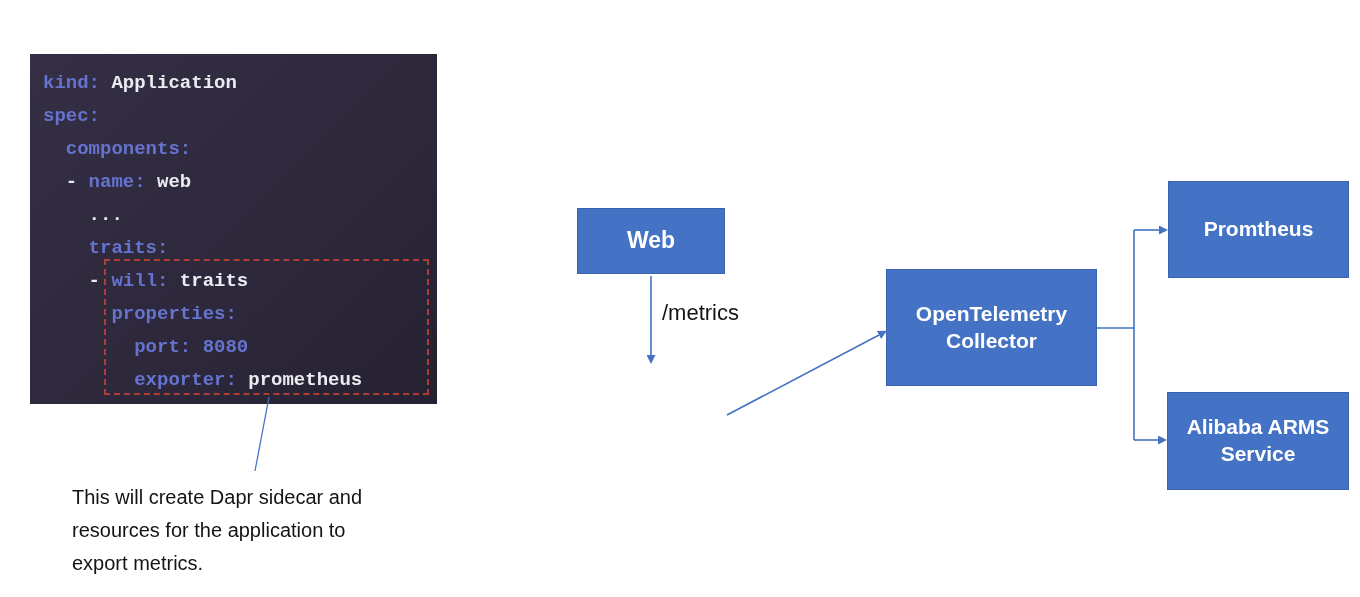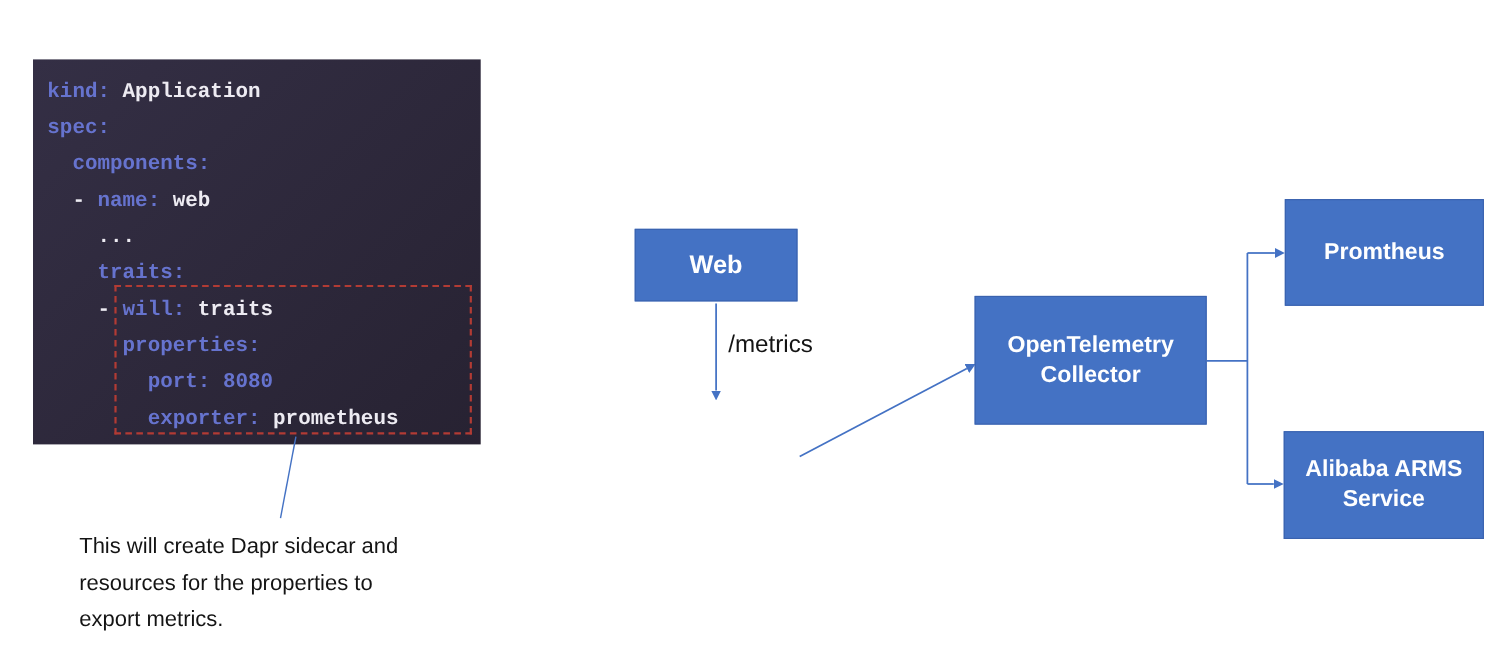--- a/index.html
+++ b/index.html
@@ -110,21 +110,21 @@
     <line class="conn" x1="727" y1="415" x2="879" y2="335" marker-end="url(#arrow)"></line>
     <line class="conn" x1="1097" y1="328" x2="1134" y2="328"></line>
     <line class="conn" x1="1134" y1="230" x2="1134" y2="440"></line>
     <line class="conn" x1="1134" y1="230" x2="1159" y2="230" marker-end="url(#arrow)"></line>
     <line class="conn" x1="1134" y1="440" x2="1158" y2="440" marker-end="url(#arrow)"></line>
     <line class="conn thin" x1="269" y1="397" x2="255" y2="471"></line>
   </svg>
 
   <div class="annotation">
     <div>This will create Dapr sidecar and</div>
-    <div>resources for the properties to</div>
+    <div>resources for the application to</div>
     <div>export metrics.</div>
   </div>
 
 
   <div class="node node-web">
     <div>Web</div>
   </div>
 
 
   <div class="node node-promtheus">

